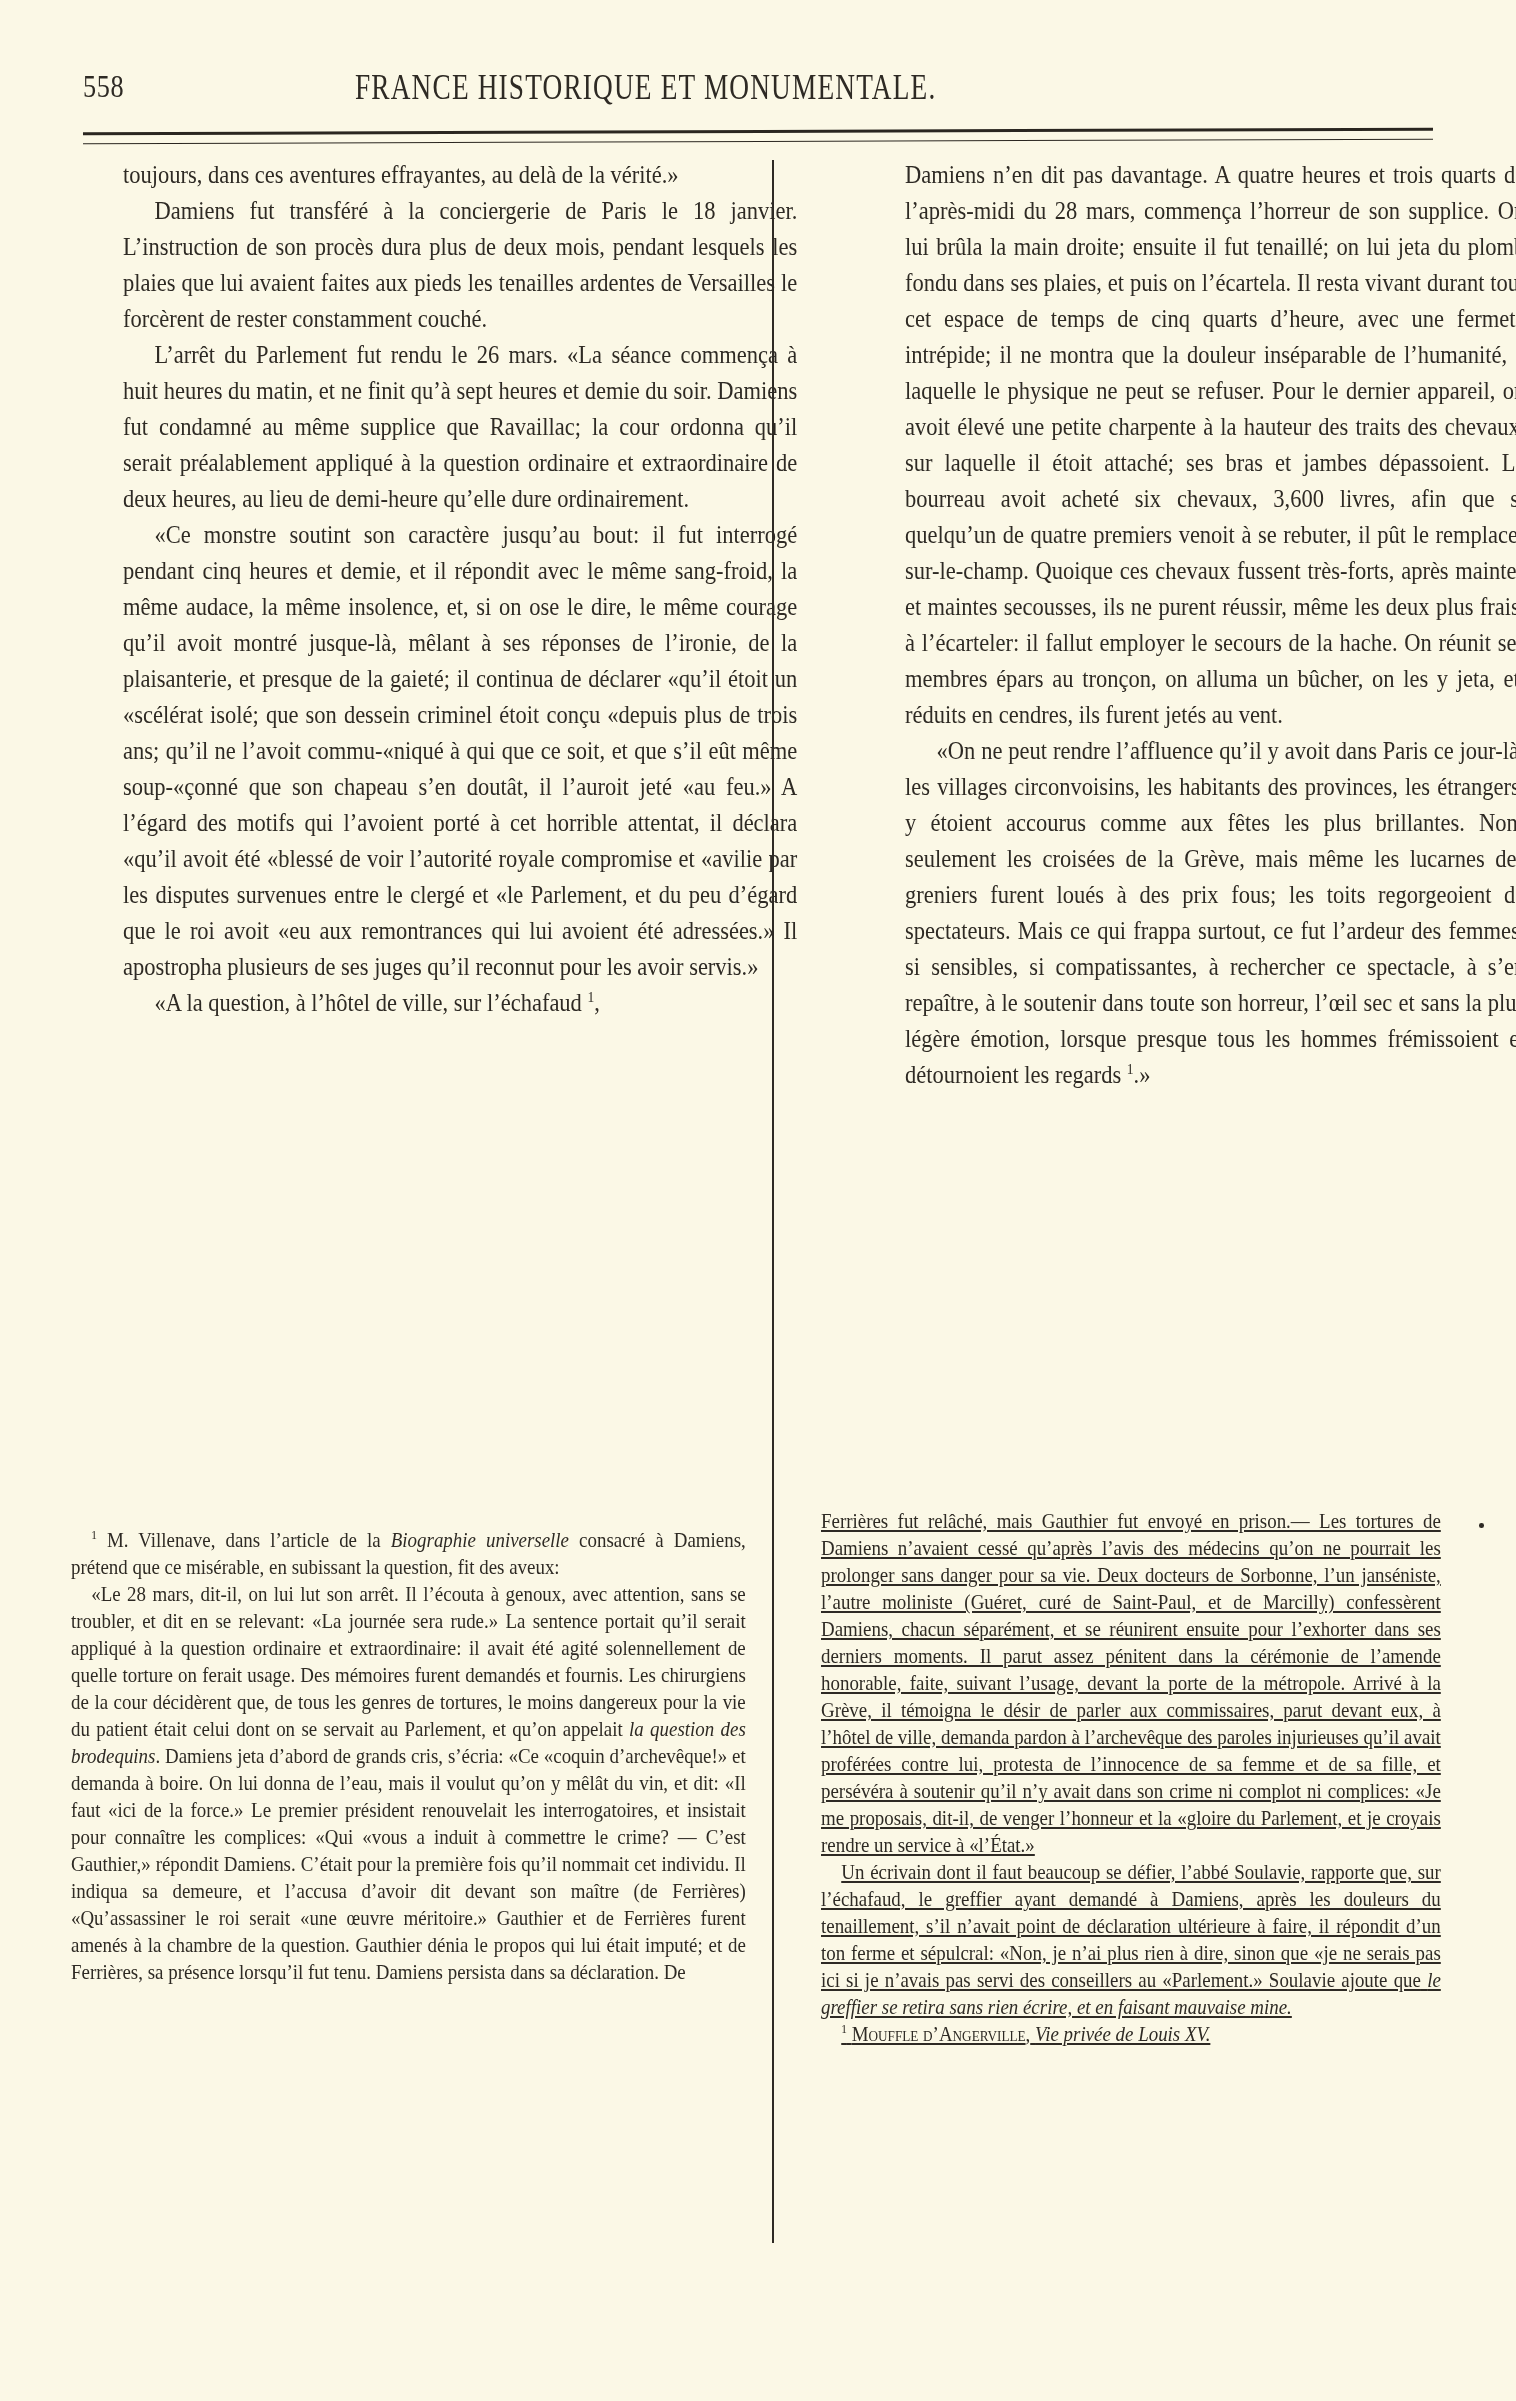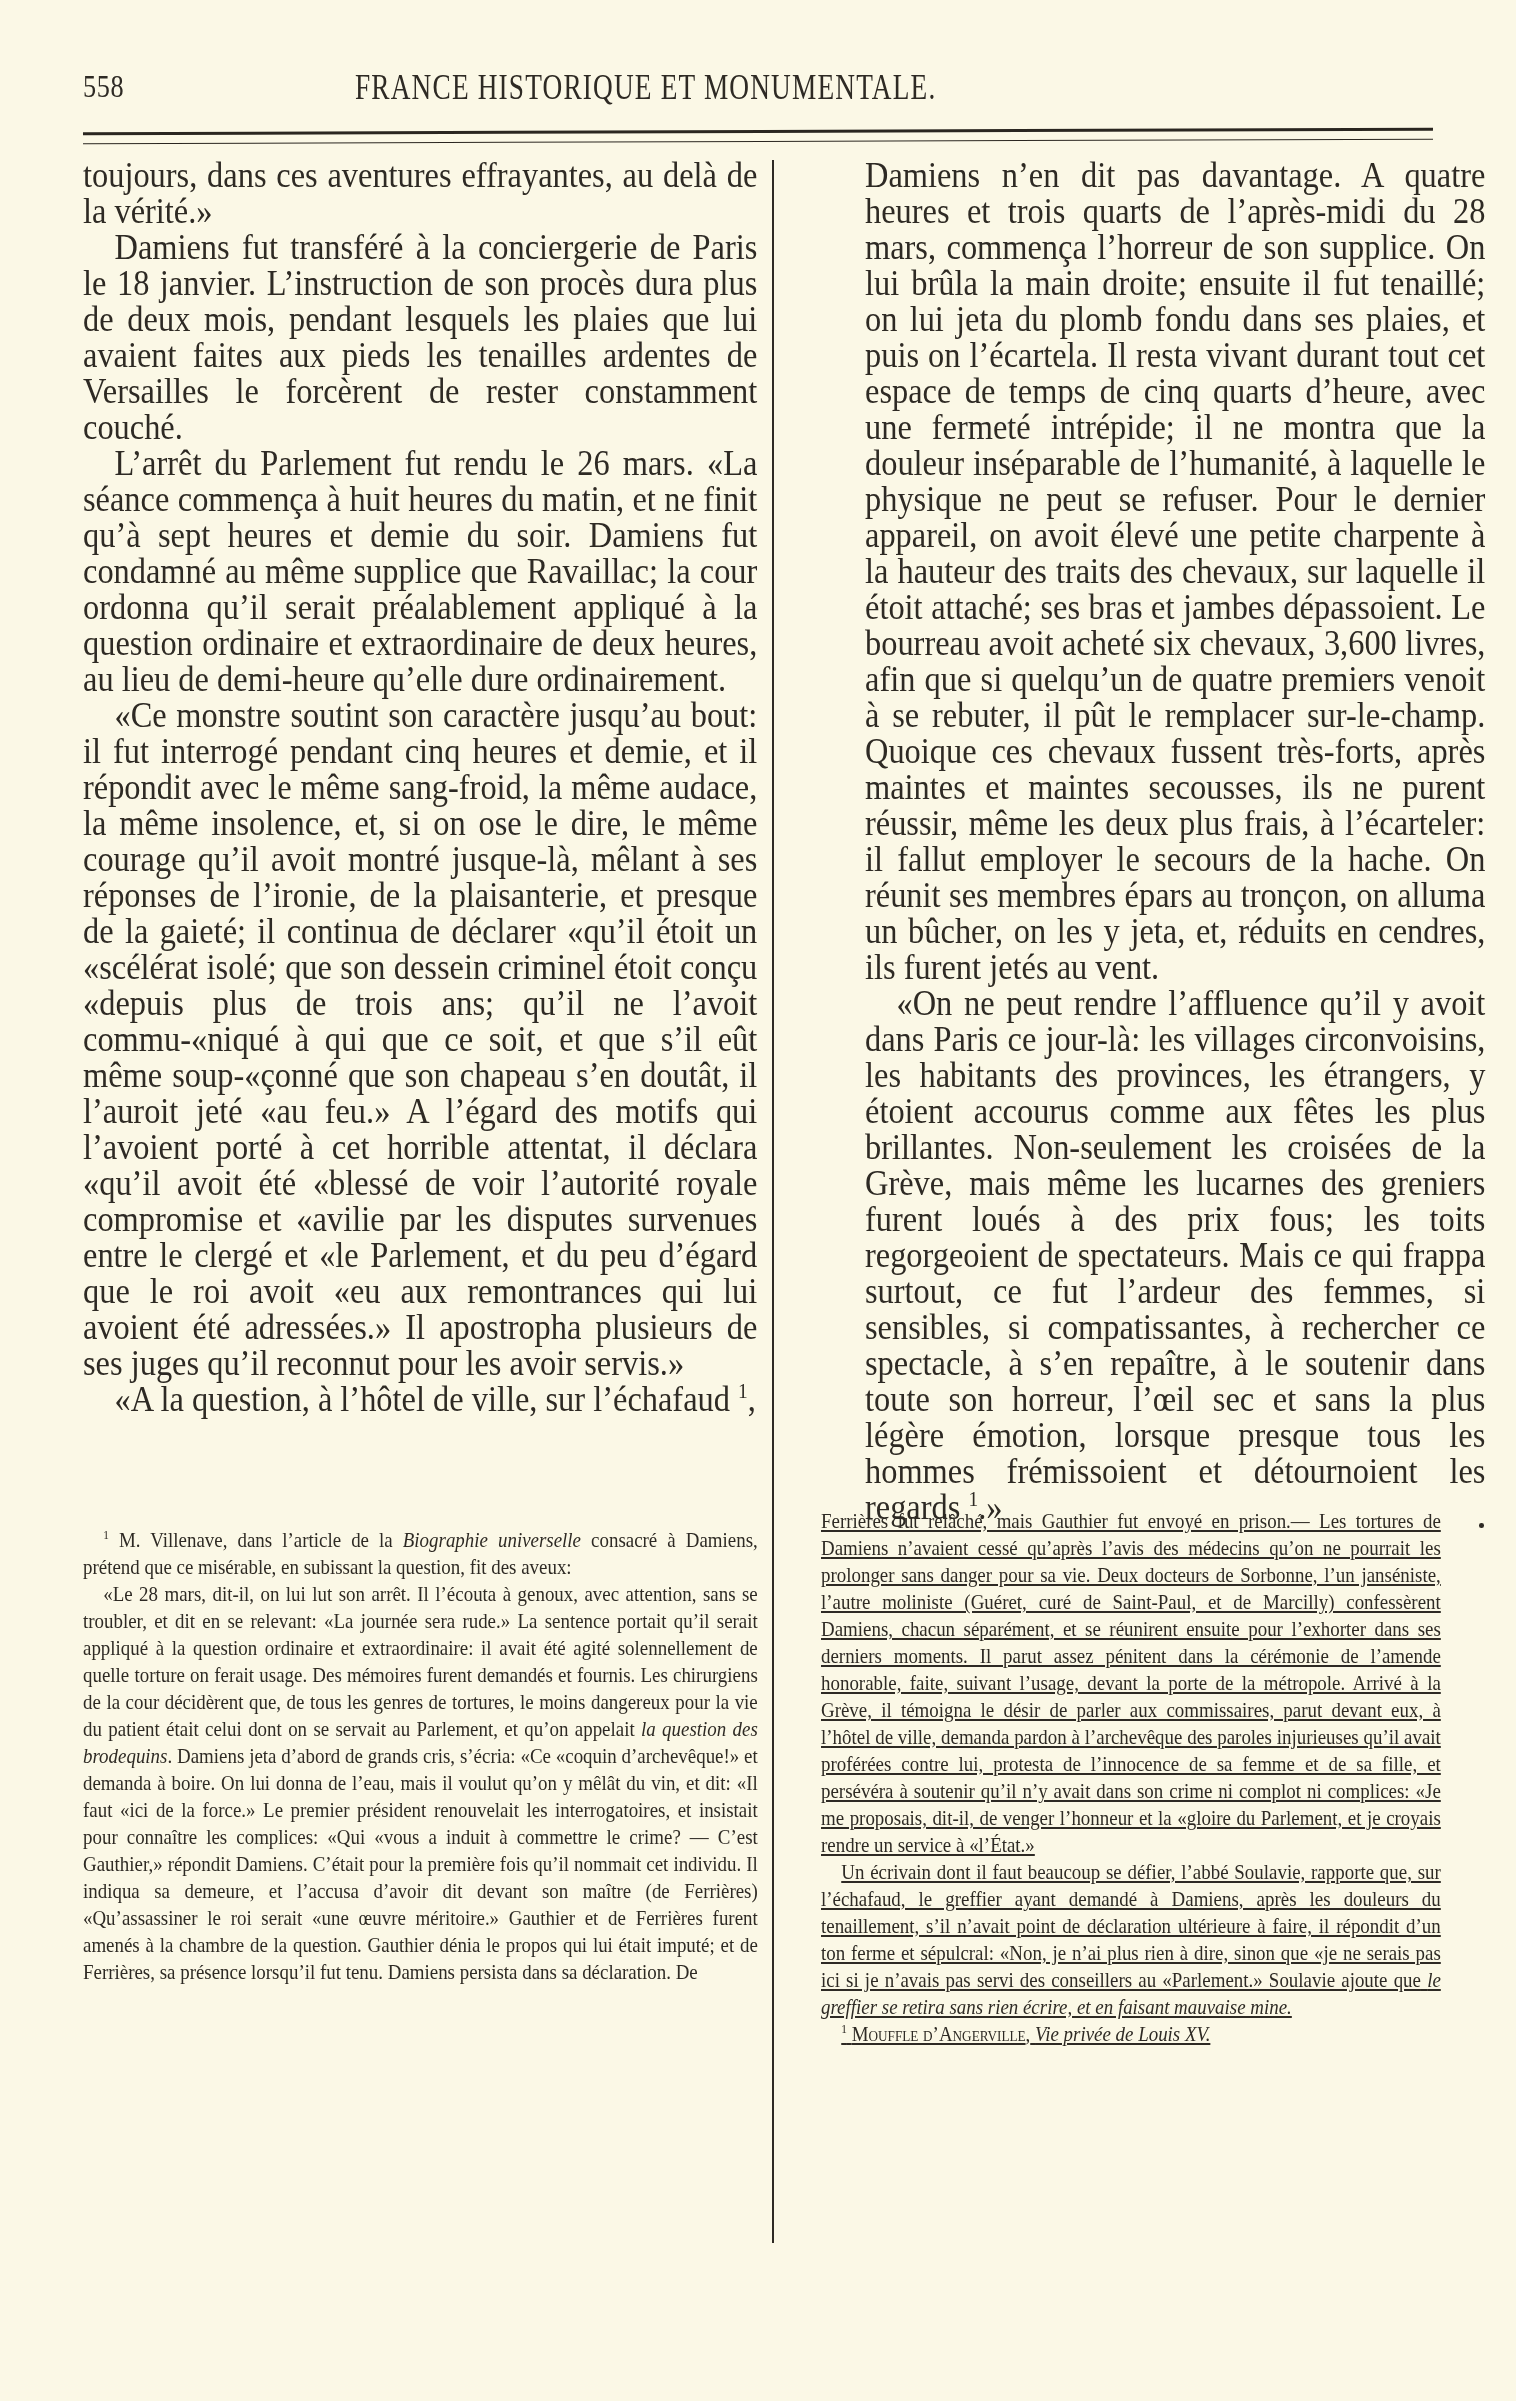--- a/index.html
+++ b/index.html
@@ -25,42 +25,43 @@
     transform: scaleX(0.78); transform-origin: left top;
     white-space: nowrap;
   }
   .header-rule {
     position: absolute; left: 83px; top: 130px; width: 1350px; height: 7.7px;
     border-top: 3.1px solid #2a2620; border-bottom: 1.5px solid #2a2620;
     transform: rotate(-0.2deg);
   }
   .col {
     position: absolute; top: 157px;
-    font-size: 36px; line-height: 36px;
+    font-size: 25px; line-height: 36px;
     text-align: justify;
+    margin-left: 40px;
   }
   .col p { margin: 0; }
   .col .indent { text-indent: 35px; }
   .col-left { left: 83px; width: 675px; }
   .col-right { left: 865px; width: 621px; }
   .col-body {
     transform: scaleX(0.9); transform-origin: left top;
     width: 111%;
   }
   .col-divider {
     position: absolute; left: 772px; top: 160px; width: 2.3px; height: 2083px;
     background: #2e2a24;
   }
   .footnotes {
     position: absolute; font-size: 21.5px; line-height: 27px;
     text-align: justify;
   }
   .footnotes .fbody { transform: scaleX(0.88); transform-origin: left top; width: 113.6%; }
   .footnotes p { margin: 0; }
-  .fn-left { left: 83px; top: 1527px; width: 675px; }
+  .fn-left { left: 71px; top: 1527px; width: 675px; }
   .fn-right { left: 821px; top: 1508px; width: 620px; text-decoration: underline; }
   sup { font-size: 0.6em; vertical-align: 0.6em; line-height: 0; }
   .smallcaps { font-variant: small-caps; }
   .stray-dot {
     position: absolute; left: 1479px; top: 1523px; width: 4.6px; height: 4.6px;
     border-radius: 50%; background: #2e2a24;
   }
 </style>
 </head>
 <body>

